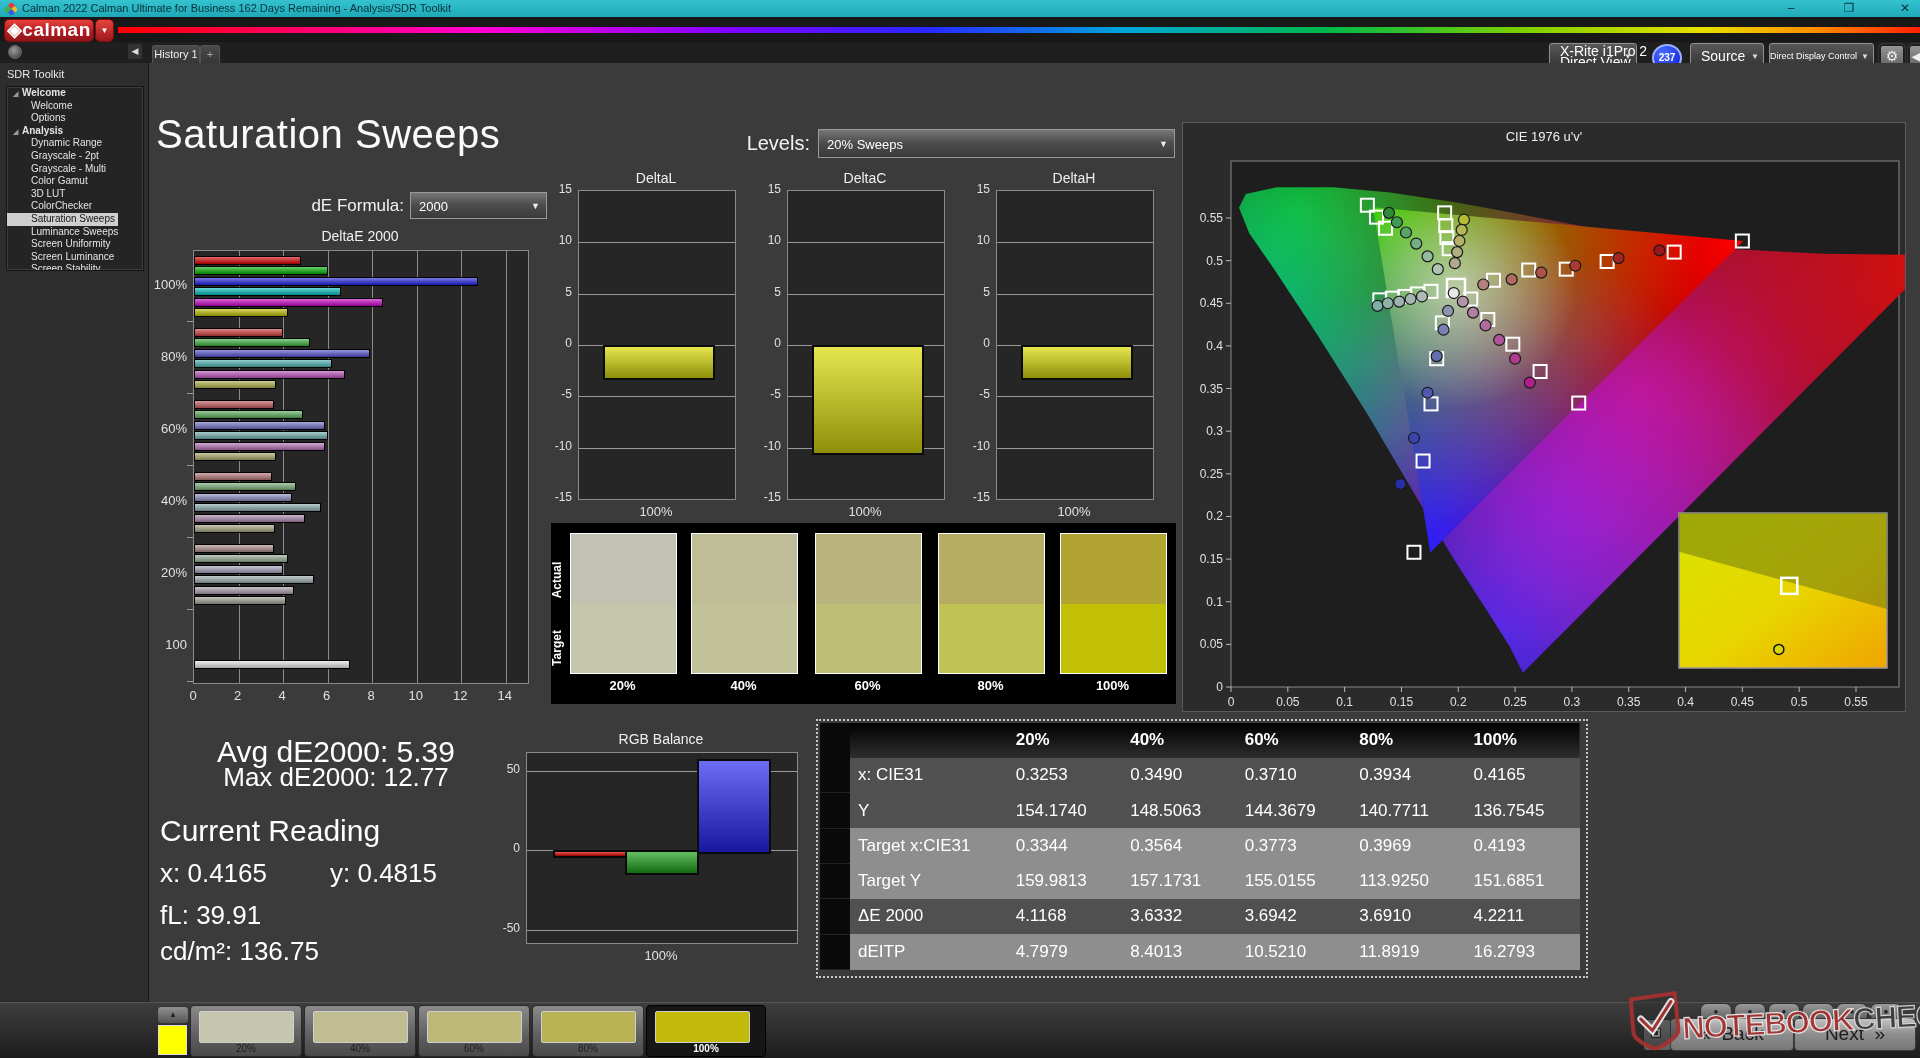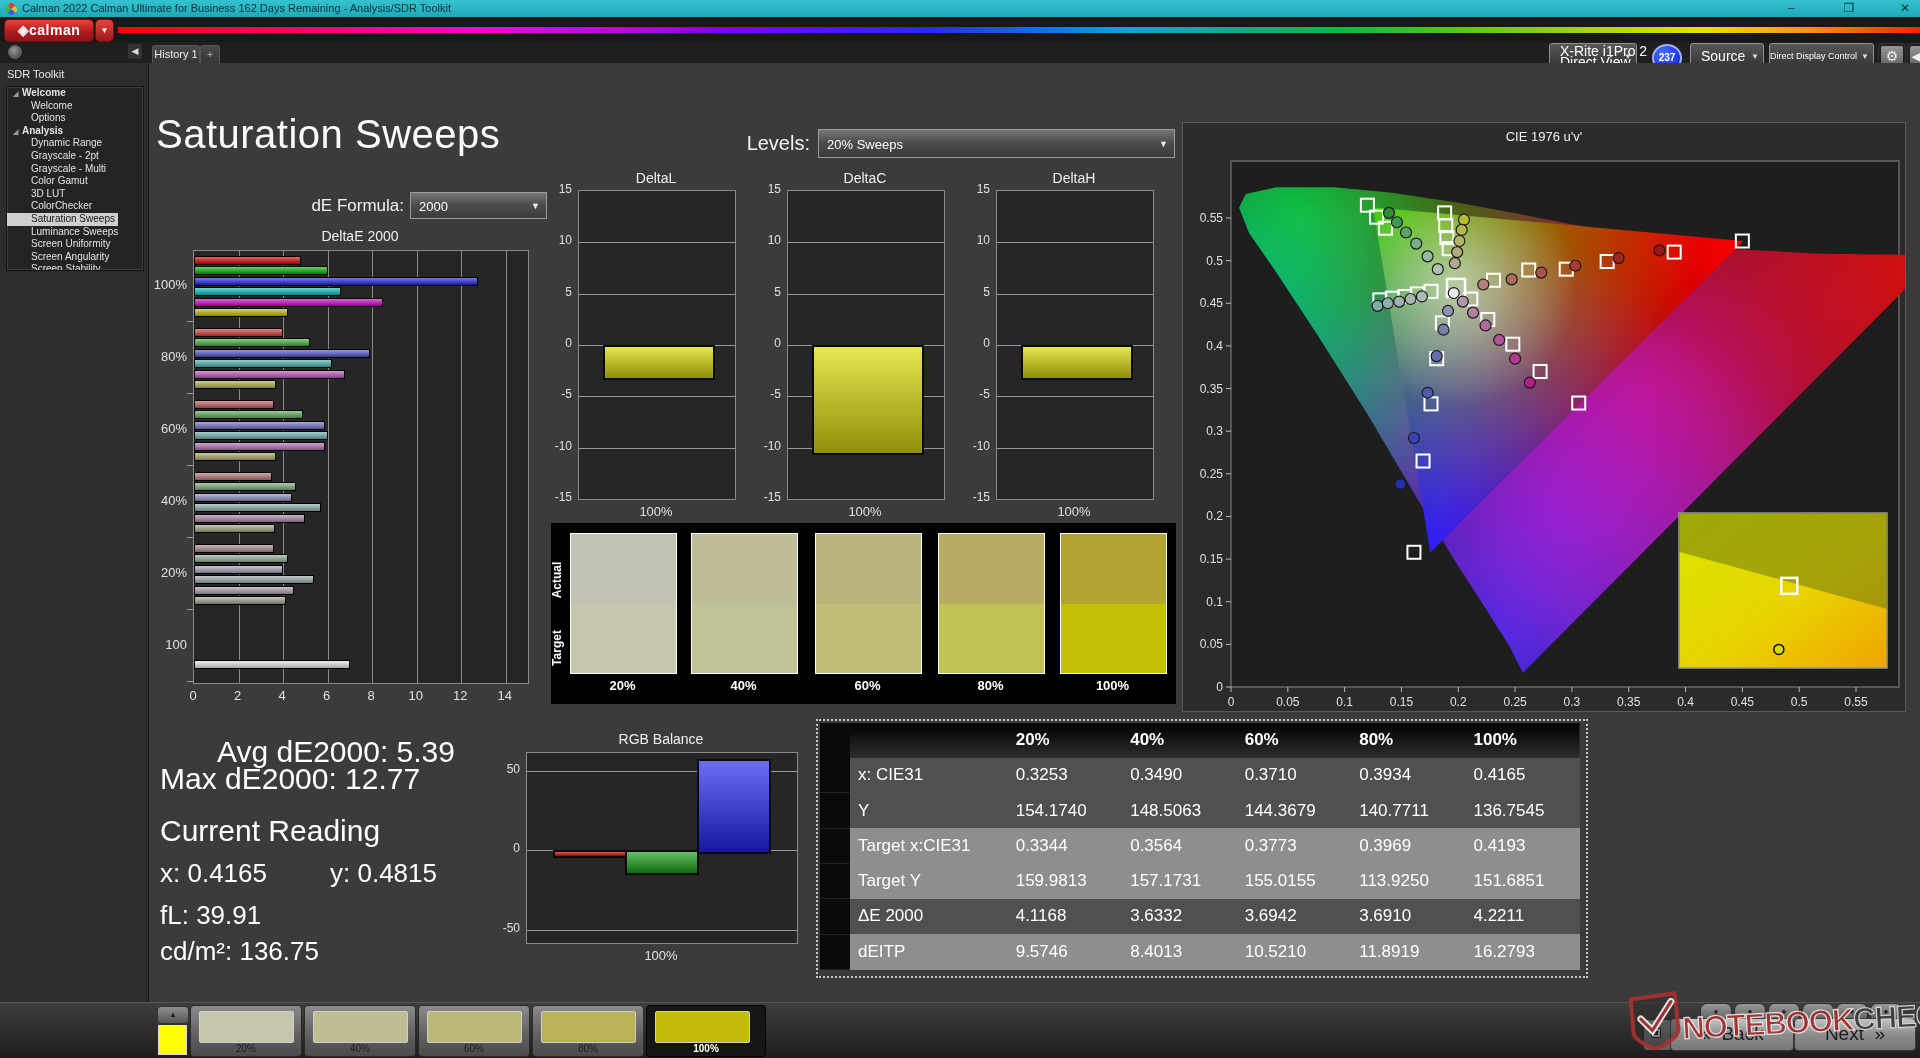--- a/index.html
+++ b/index.html
@@ -2,21 +2,21 @@
 <html><head>
 <meta charset="utf-8">
 <style>
   html,body{margin:0;padding:0;background:#141414;}
   body{width:1920px;height:1058px;overflow:hidden;font-family:"Liberation Sans",sans-serif;position:relative;}
   .abs{position:absolute;}
   #titlebar{left:0;top:0;width:1920px;height:17px;background:linear-gradient(#35c2cf,#1fa9b8);color:#07333a;font-size:11px;line-height:17px;}
   #title-text{left:22px;top:0;}
   .win-btn{top:0;width:30px;text-align:center;color:#073238;font-size:12px;line-height:16px;cursor:pointer;}
   #header-strip{left:0;top:17px;width:1920px;height:25px;background:#181818;}
-  #calman-btn{left:4px;top:19px;width:88px;height:21px;background:linear-gradient(#e8433c,#b01d20 55%,#8f1518);border:1px solid #7a0f12;border-radius:5px;color:#fff;text-align:center;font-weight:bold;font-size:14px;line-height:20px;letter-spacing:.5px;cursor:pointer;}
+  #calman-btn{left:4px;top:19px;width:88px;height:21px;background:linear-gradient(#e8433c,#b01d20 55%,#8f1518);border:1px solid #7a0f12;border-radius:5px;color:#fff;text-align:center;font-weight:bold;font-size:19px;line-height:20px;letter-spacing:.5px;cursor:pointer;}
   #calman-drop{left:95px;top:19px;width:17px;height:21px;background:linear-gradient(#e8433c,#9c181b);border:1px solid #7a0f12;border-radius:5px;color:#fff;font-size:8px;text-align:center;line-height:21px;cursor:pointer;}
   #spectrum-line{left:118px;top:27px;width:1802px;height:6px;background:linear-gradient(90deg,#ff0000 0%,#ff00d0 20%,#8000ff 34%,#2828ff 45%,#00a8d8 56%,#00b84a 67%,#7ed000 78%,#e8e000 88%,#ff9000 94%,#ff2000 100%);}
   #tab-row{left:0;top:42px;width:1920px;height:21px;background:#1f1f1f;border-bottom:1px solid #4a4a4a;}
   #panel-collapse-dot{left:8px;top:45px;width:12px;height:12px;border-radius:50%;background:radial-gradient(circle at 40% 35%,#9a9a9a,#3a3a3a);border:1px solid #666;cursor:pointer;}
   #panel-collapse-arrow{left:128px;top:44px;width:14px;height:15px;color:#ddd;font-size:9px;line-height:15px;text-align:center;background:#333;border-radius:2px;cursor:pointer;}
   .tab{top:45px;height:18px;background:linear-gradient(#4a4a4a,#353535);border:1px solid #555;border-bottom:none;border-radius:3px 3px 0 0;color:#eee;font-size:11px;line-height:17px;text-align:center;cursor:pointer;}
   #history-tab{left:152px;width:46px;}
   #add-tab{left:200px;width:18px;color:#aaa;}
   .hw-drop{top:43px;height:26px;background:linear-gradient(#585858,#2e2e2e);border:1px solid #909090;border-radius:3px;color:#fff;cursor:pointer;}
   .hw-stripe{position:absolute;left:2px;top:2px;bottom:2px;width:4px;border-radius:2px;}
@@ -46,21 +46,21 @@
   .tick-label{position:absolute;color:#e0e0e0;font-size:13px;}
   .mini-bar,.rgb-bar{position:absolute;border:2px solid #0a0a0a;}
   #swatch-panel{left:551px;top:523px;width:625px;height:181px;background:#000;}
   .rot-label{position:absolute;left:-24px;width:60px;text-align:center;transform:rotate(-90deg);color:#fff;font-size:12px;font-weight:bold;}
   .swatch{position:absolute;top:10px;width:105px;height:139px;border:1px solid #fff;}
   .swatch-half{position:absolute;left:0;width:100%;height:50%;}
   .swatch-label{position:absolute;top:155px;width:105px;text-align:center;color:#fff;font-size:13px;font-weight:bold;}
   #cie-panel{left:1182px;top:122px;width:722px;height:588px;background:#2b2b2b;border:1px solid #5a5a5a;}
   #cie-title{left:0;top:6px;width:722px;text-align:center;font-size:13px;color:#f0f0f0;}
   #stats-avg{left:160px;top:724px;width:352px;text-align:center;font-size:30px;color:#fff;margin-top:11px;}
-  #stats-max{left:160px;top:762px;width:352px;text-align:left;font-size:30px;color:#fff;}
+  #stats-max{left:160px;top:762px;width:352px;text-align:center;font-size:26px;color:#fff;}
   #stats-heading{left:160px;top:814px;font-size:30px;color:#fff;}
   #stats-x{left:160px;top:858px;font-size:26px;color:#fff;}
   #stats-y{left:330px;top:858px;font-size:26px;color:#ffffff;}
   #stats-fl{left:160px;top:900px;font-size:26px;color:#fff;}
   #stats-cdm{left:160px;top:936px;font-size:26px;color:#fff;}
   #table-wrap{left:816px;top:719px;width:768px;height:255px;border:2px dotted #c8c8c8;}
   #de-table{position:absolute;left:2px;top:2px;width:760px;height:247px;border-collapse:collapse;font-size:17px;color:#fff;}
   #de-table td{padding:0 0 0 8px;vertical-align:middle;}
   #bottombar{left:0;top:1002px;width:1920px;height:56px;background:linear-gradient(#3e3e3e,#1c1c1c);border-top:1px solid #555;}
   #patch-indicator{left:157px;top:1006px;width:30px;height:48px;}
@@ -135,21 +135,21 @@
     <div class="tree-row tree-group"><span class="glyph">◢</span><span>Analysis</span></div>
     <div class="tree-row tree-item">Dynamic Range</div>
     <div class="tree-row tree-item">Grayscale - 2pt</div>
     <div class="tree-row tree-item">Grayscale - Multi</div>
     <div class="tree-row tree-item">Color Gamut</div>
     <div class="tree-row tree-item">3D LUT</div>
     <div class="tree-row tree-item">ColorChecker</div>
     <div class="tree-row tree-item sel">Saturation Sweeps</div>
     <div class="tree-row tree-item">Luminance Sweeps</div>
     <div class="tree-row tree-item">Screen Uniformity</div>
-    <div class="tree-row tree-item">Screen Angularity</div>
+    <div class="tree-row tree-item">Screen Luminance</div>
     <div class="tree-row tree-item">Screen Stability</div>
   </div>
 
 <div id="main" class="abs"></div>
 <div id="page-title" class="abs">Saturation Sweeps</div>
 <div id="levels-label" class="abs">Levels:</div>
 <div id="levels-dd" class="dd abs">
   <span class="dd-text">20% Sweeps</span>
   <span class="dd-arrow">▼</span>
 </div>
@@ -565,21 +565,21 @@
           <td>ΔE 2000</td>
           <td>4.1168</td>
           <td>3.6332</td>
           <td>3.6942</td>
           <td>3.6910</td>
           <td>4.2211</td>
         </tr>
         <tr style="height: 27.5px; background: rgb(142, 142, 142);">
           <td style="background: rgb(10, 10, 10); border-bottom: 1px solid rgb(34, 34, 34);"></td>
           <td>dEITP</td>
-          <td>9.5746</td>
+          <td>4.7979</td>
           <td>8.4013</td>
           <td>10.5210</td>
           <td>11.8919</td>
           <td>16.2793</td>
         </tr>
       </tbody>
     </table>
 </div>
 
 <div id="bottombar" class="abs"></div>

